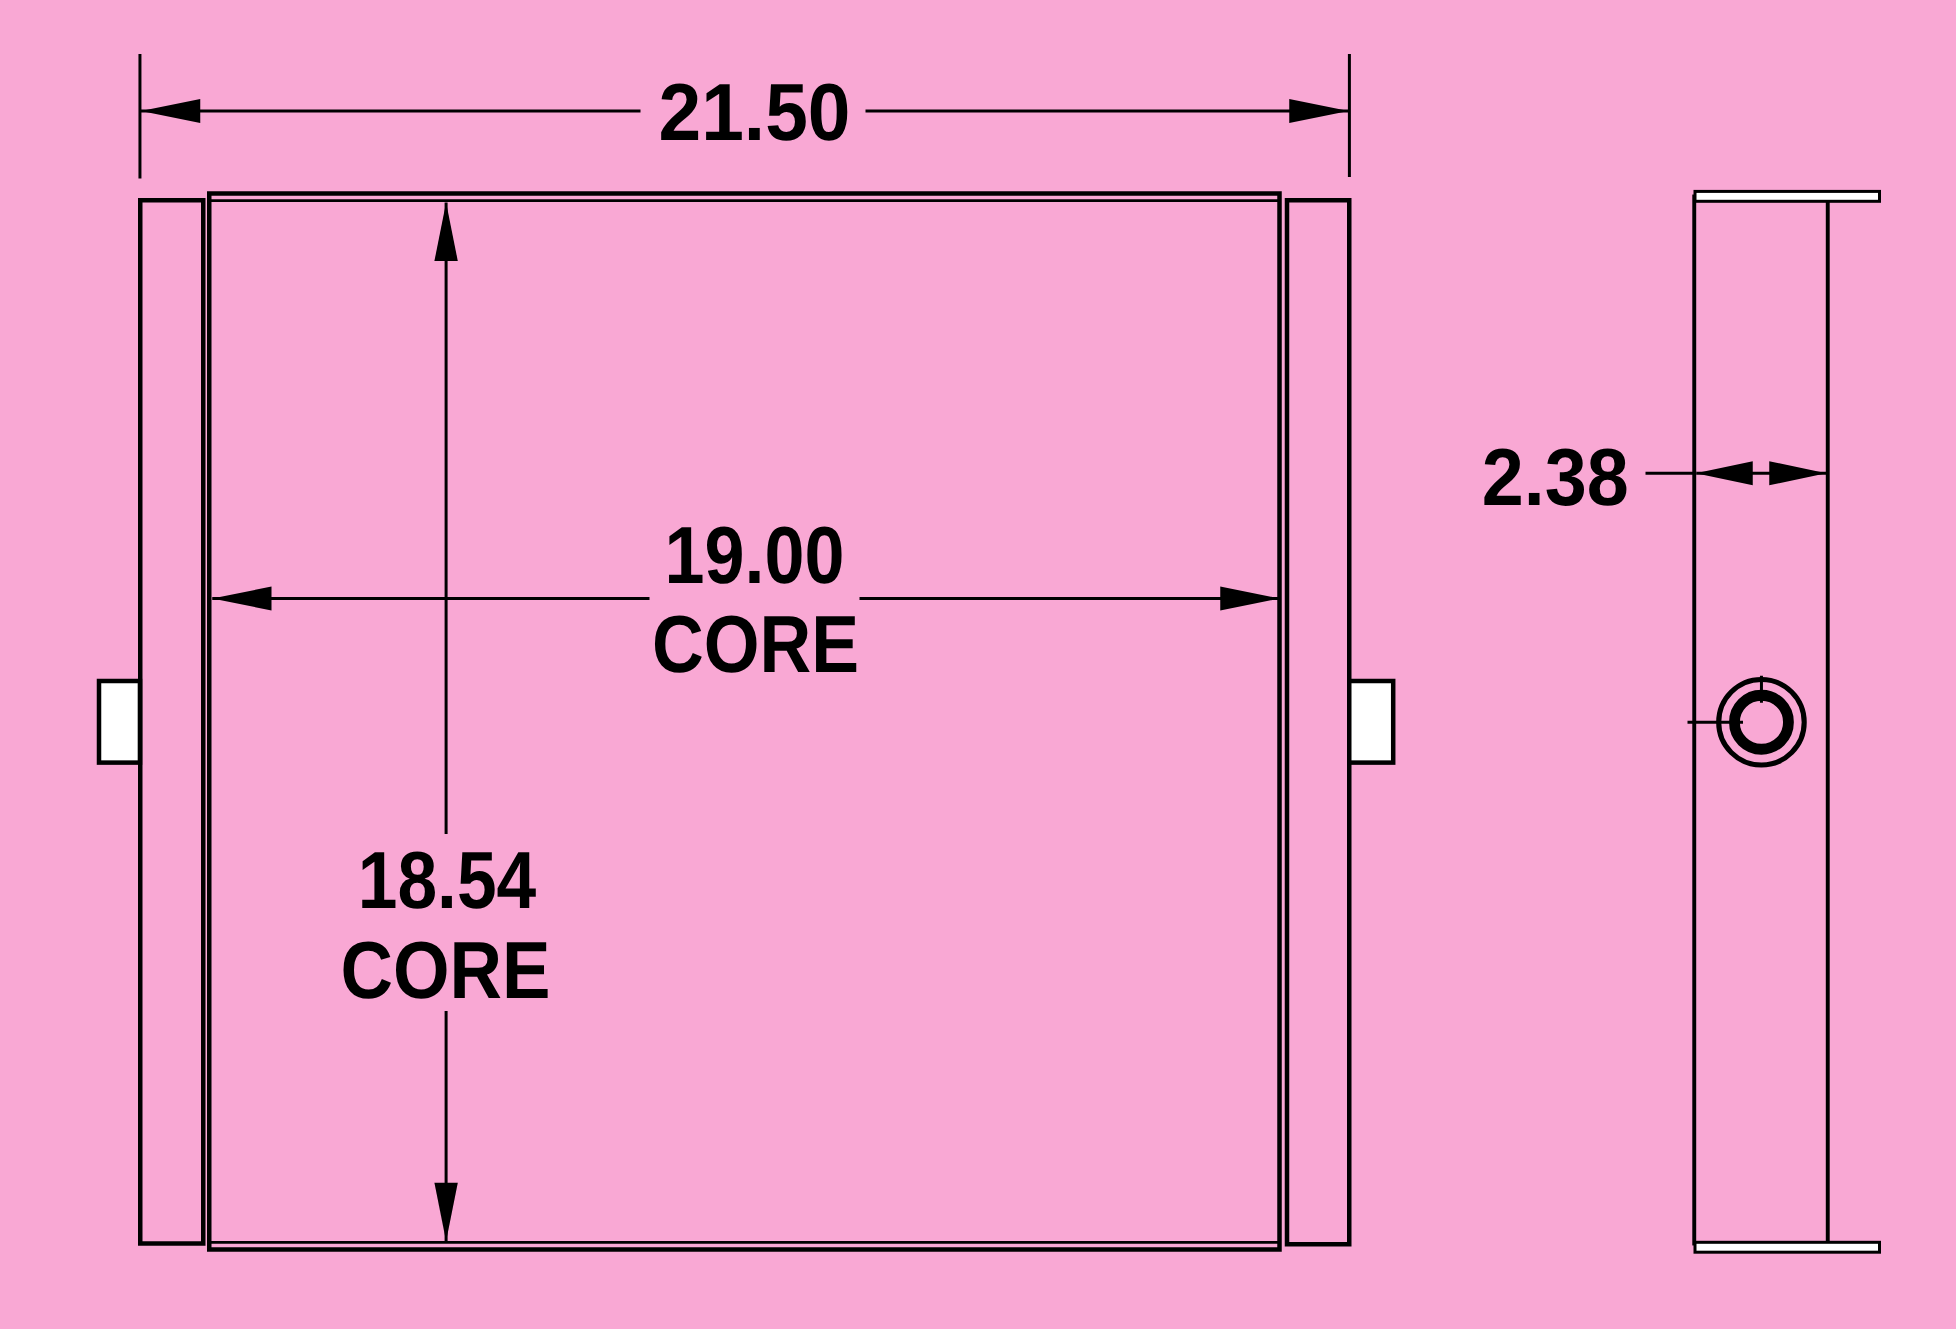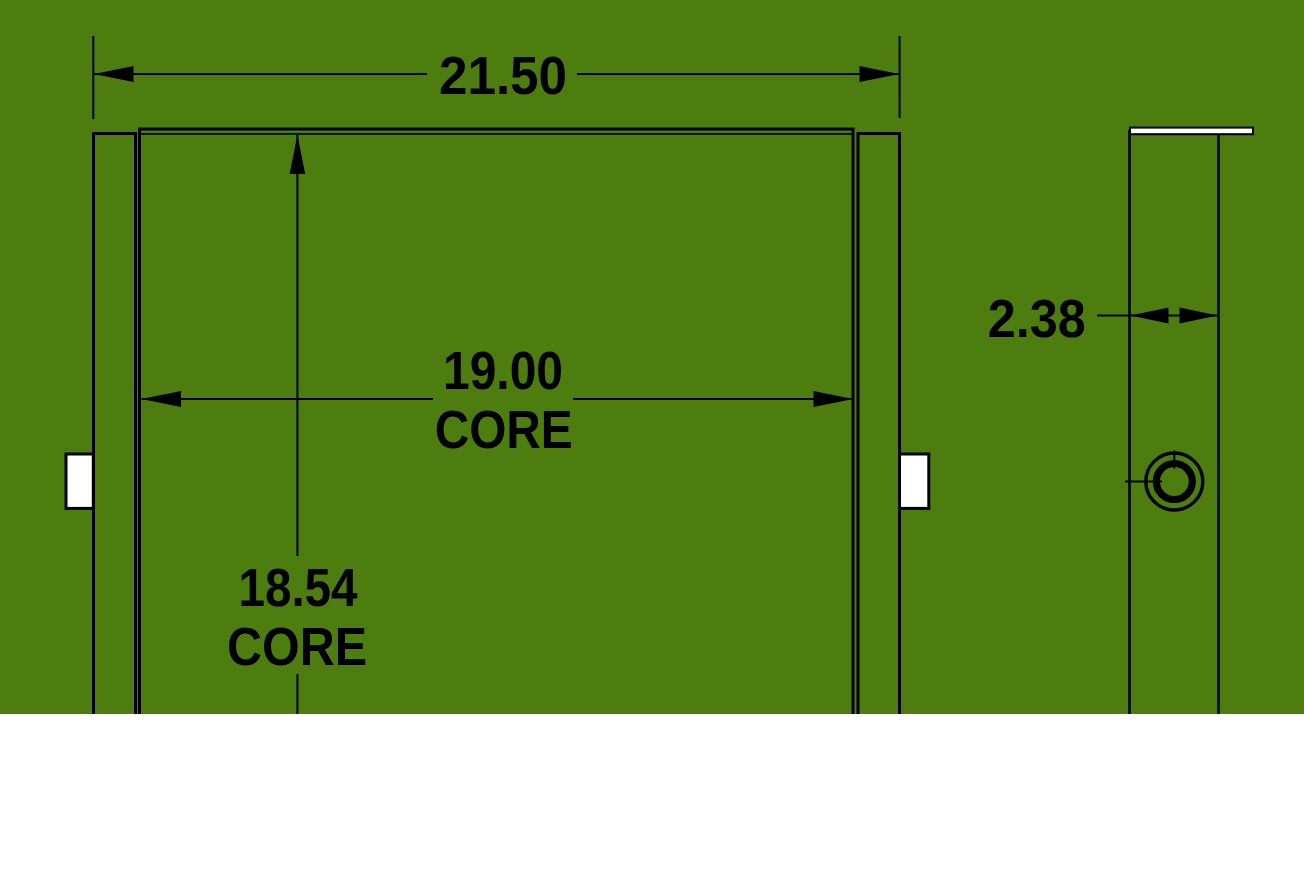--- a/index.html
+++ b/index.html
@@ -1,16 +1,16 @@
 <!DOCTYPE html>
 <html><head>
 <meta charset="utf-8">
 <style>
   html,body{margin:0;padding:0;background:#ffffff;}
-  #canvas{position:relative;width:1304px;height:714px;background:#4d7c0f;overflow:hidden;}
+  #canvas{position:relative;width:1304px;height:886px;background:#f9a8d4;overflow:hidden;}
   svg{display:block;}
   text{font-family:"Liberation Sans",sans-serif;font-weight:bold;fill:#000;}
 </style>
 </head>
 <body>
 <div id="canvas">
 <svg width="1304" height="886" viewBox="0 0 1304 886">
 
   <rect x="93.5" y="133.5" width="42" height="695.5" fill="none" stroke="#000" stroke-width="3"></rect>
 

